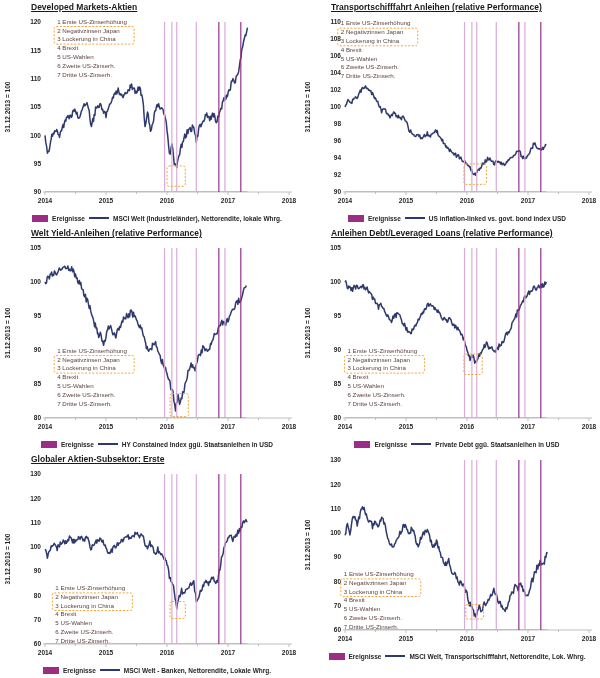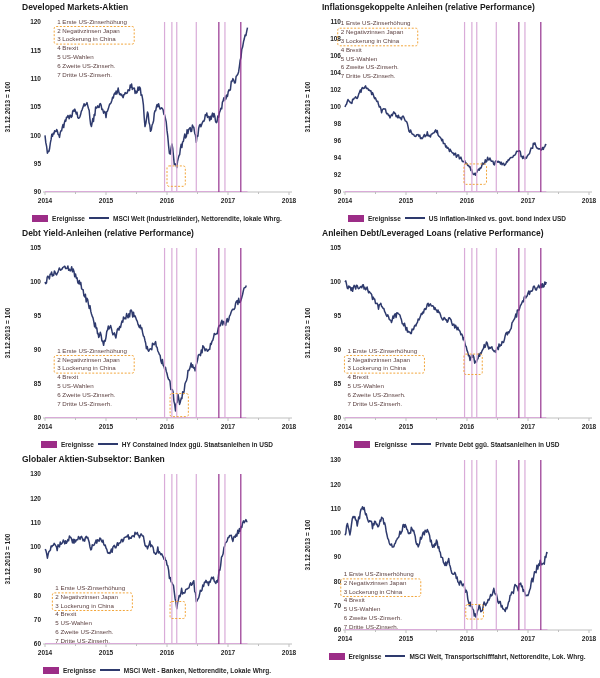--- a/index.html
+++ b/index.html
@@ -1,19 +1,19 @@
 <!DOCTYPE html>
 <html><head>
 <meta charset="utf-8">
 <style>
   html,body{margin:0;padding:0;background:#ffffff;}
   body{width:600px;font-family:"Liberation Sans",sans-serif;}
   .grid{display:grid;grid-template-columns:300px 300px;grid-auto-rows:226px;width:600px;height:678px;}
   .chart{width:300px;height:226px;overflow:hidden;position:relative;}
-  .chart-title{font:bold 8.5px/14px "Liberation Sans",sans-serif;color:#1a1a1a;height:14px;padding-left:22px;white-space:nowrap;}
+  .chart-title{font:bold 8.5px/14px "Liberation Sans",sans-serif;color:#1a1a1a;height:14px;padding-left:31px;white-space:nowrap;text-decoration:underline;}
   svg.plot{display:block;}
   .tick{font-family:"Liberation Sans",sans-serif;font-size:6.5px;font-weight:bold;fill:#262626;}
   .ylab{font-family:"Liberation Sans",sans-serif;font-size:6.5px;font-weight:bold;fill:#262626;}
   .note{font-family:"Liberation Sans",sans-serif;font-size:6.2px;fill:#5e4343;}
   .legend{height:16px;display:flex;align-items:center;justify-content:center;gap:4px;
           font:bold 6.5px "Liberation Sans",sans-serif;color:#262626;white-space:nowrap;padding-left:14px;}
   .sw-events{display:inline-block;width:16px;height:7px;background:#9c2d87;flex:0 0 auto;}
   .sw-line{display:inline-block;width:20px;height:0;border-top:2px solid #2e3a6d;flex:0 0 auto;}
 </style>
 </head>
@@ -68,21 +68,21 @@
       </svg>
     <div class="legend">
       <span class="sw-events"></span>
       <span>Ereignisse</span>
       <span class="sw-line"></span>
       <span>MSCI Welt (Industrieländer), Nettorendite, lokale Whrg.</span>
     </div>
   </div>
 
   <div class="chart">
-    <div class="chart-title">Inflationsgekoppelte Anleihen (relative Performance)</div>
+    <div class="chart-title">Transportschifffahrt Anleihen (relative Performance)</div>
     <svg class="plot" width="300" height="196">
         <line x1="43" y1="178" x2="292" y2="178" stroke="#bfbfbf" stroke-width="1"></line>
         <line x1="45" y1="178" x2="45" y2="181" stroke="#bfbfbf"></line>
         <line x1="75.5" y1="178" x2="75.5" y2="180" stroke="#bfbfbf"></line>
         <text x="45" y="189" text-anchor="middle" class="tick">2014</text>
         <line x1="106" y1="178" x2="106" y2="181" stroke="#bfbfbf"></line>
         <line x1="136.5" y1="178" x2="136.5" y2="180" stroke="#bfbfbf"></line>
         <text x="106" y="189" text-anchor="middle" class="tick">2015</text>
         <line x1="167" y1="178" x2="167" y2="181" stroke="#bfbfbf"></line>
         <line x1="197.5" y1="178" x2="197.5" y2="180" stroke="#bfbfbf"></line>
@@ -125,21 +125,21 @@
       </svg>
     <div class="legend">
       <span class="sw-events"></span>
       <span>Ereignisse</span>
       <span class="sw-line"></span>
       <span>US inflation-linked vs. govt. bond index USD</span>
     </div>
   </div>
 
   <div class="chart">
-    <div class="chart-title">Debt Yield-Anleihen (relative Performance)</div>
+    <div class="chart-title">Welt Yield-Anleihen (relative Performance)</div>
     <svg class="plot" width="300" height="196">
         <line x1="43" y1="178" x2="292" y2="178" stroke="#bfbfbf" stroke-width="1"></line>
         <line x1="45" y1="178" x2="45" y2="181" stroke="#bfbfbf"></line>
         <line x1="75.5" y1="178" x2="75.5" y2="180" stroke="#bfbfbf"></line>
         <text x="45" y="189" text-anchor="middle" class="tick">2014</text>
         <line x1="106" y1="178" x2="106" y2="181" stroke="#bfbfbf"></line>
         <line x1="136.5" y1="178" x2="136.5" y2="180" stroke="#bfbfbf"></line>
         <text x="106" y="189" text-anchor="middle" class="tick">2015</text>
         <line x1="167" y1="178" x2="167" y2="181" stroke="#bfbfbf"></line>
         <line x1="197.5" y1="178" x2="197.5" y2="180" stroke="#bfbfbf"></line>
@@ -229,21 +229,21 @@
       </svg>
     <div class="legend">
       <span class="sw-events"></span>
       <span>Ereignisse</span>
       <span class="sw-line"></span>
       <span>Private Debt ggü. Staatsanleihen in USD</span>
     </div>
   </div>
 
   <div class="chart">
-    <div class="chart-title">Globaler Aktien-Subsektor: Banken</div>
+    <div class="chart-title">Globaler Aktien-Subsektor: Erste</div>
     <svg class="plot" width="300" height="196">
         <line x1="43" y1="178" x2="292" y2="178" stroke="#bfbfbf" stroke-width="1"></line>
         <line x1="45" y1="178" x2="45" y2="181" stroke="#bfbfbf"></line>
         <line x1="75.5" y1="178" x2="75.5" y2="180" stroke="#bfbfbf"></line>
         <text x="45" y="189" text-anchor="middle" class="tick">2014</text>
         <line x1="106" y1="178" x2="106" y2="181" stroke="#bfbfbf"></line>
         <line x1="136.5" y1="178" x2="136.5" y2="180" stroke="#bfbfbf"></line>
         <text x="106" y="189" text-anchor="middle" class="tick">2015</text>
         <line x1="167" y1="178" x2="167" y2="181" stroke="#bfbfbf"></line>
         <line x1="197.5" y1="178" x2="197.5" y2="180" stroke="#bfbfbf"></line>

